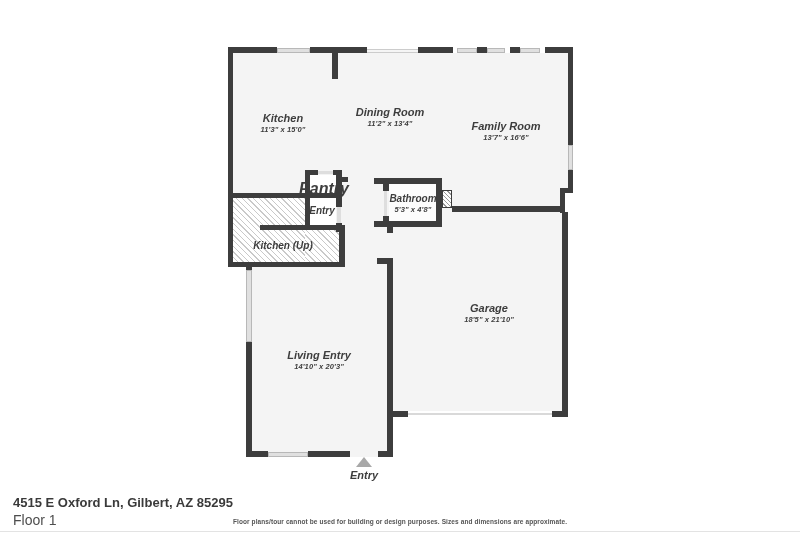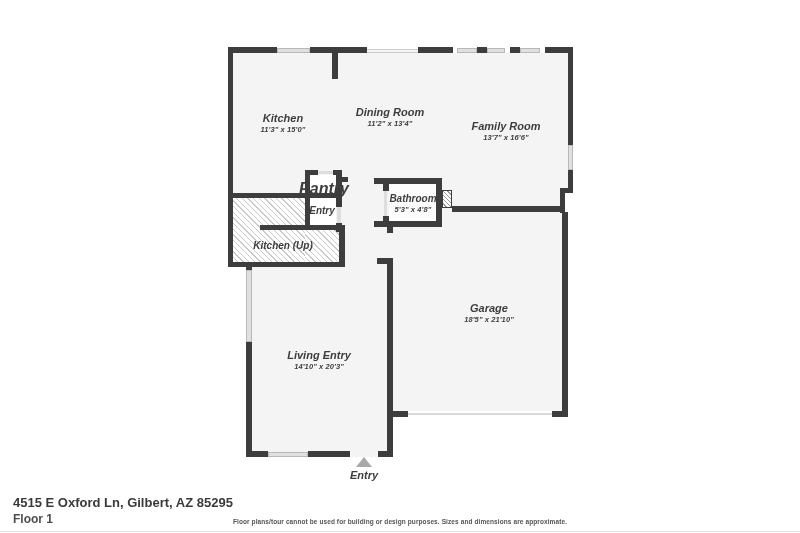--- a/index.html
+++ b/index.html
@@ -19,21 +19,21 @@
          background-image:repeating-linear-gradient(45deg,#ffffff 0 2px,#9a9a9a 2px 3px);
          border:1px solid #3d3d3d;}
   .gdoor{position:absolute;background:#d9d9d9;}
   .lbl{position:absolute;transform:translateX(-50%);text-align:center;color:#3d3d3d;white-space:nowrap;}
   .rname{font-size:11px;font-weight:600;line-height:1.15;}
   .rdims{font-size:7.5px;font-weight:600;line-height:1.3;letter-spacing:0.1px;}
   .entry-tri{position:absolute;left:356px;top:457px;width:0;height:0;
              border-left:8px solid transparent;border-right:8px solid transparent;
              border-bottom:10px solid #a8a8a8;}
   .addr{position:absolute;left:13px;top:495px;font-size:13px;font-weight:700;color:#3a3a3a;}
-  .floorlbl{position:absolute;left:13px;top:512px;font-size:12px;font-weight:700;color:#4d4d4d;}
+  .floorlbl{position:absolute;left:13px;top:512px;font-size:14px;font-weight:400;color:#4d4d4d;}
   .disclaimer{position:absolute;left:0;top:518px;width:800px;text-align:center;
               font-size:6.5px;font-weight:700;color:#555555;letter-spacing:0.1px;}
   .bottomline{position:absolute;left:0;top:531px;width:800px;height:1px;background:#e3e3e3;}
 </style>
 </head>
 <body>
 
 <div class="plan">
 
   <div class="fill" style="left:233px;top:53px;width:335px;height:209px"></div>

